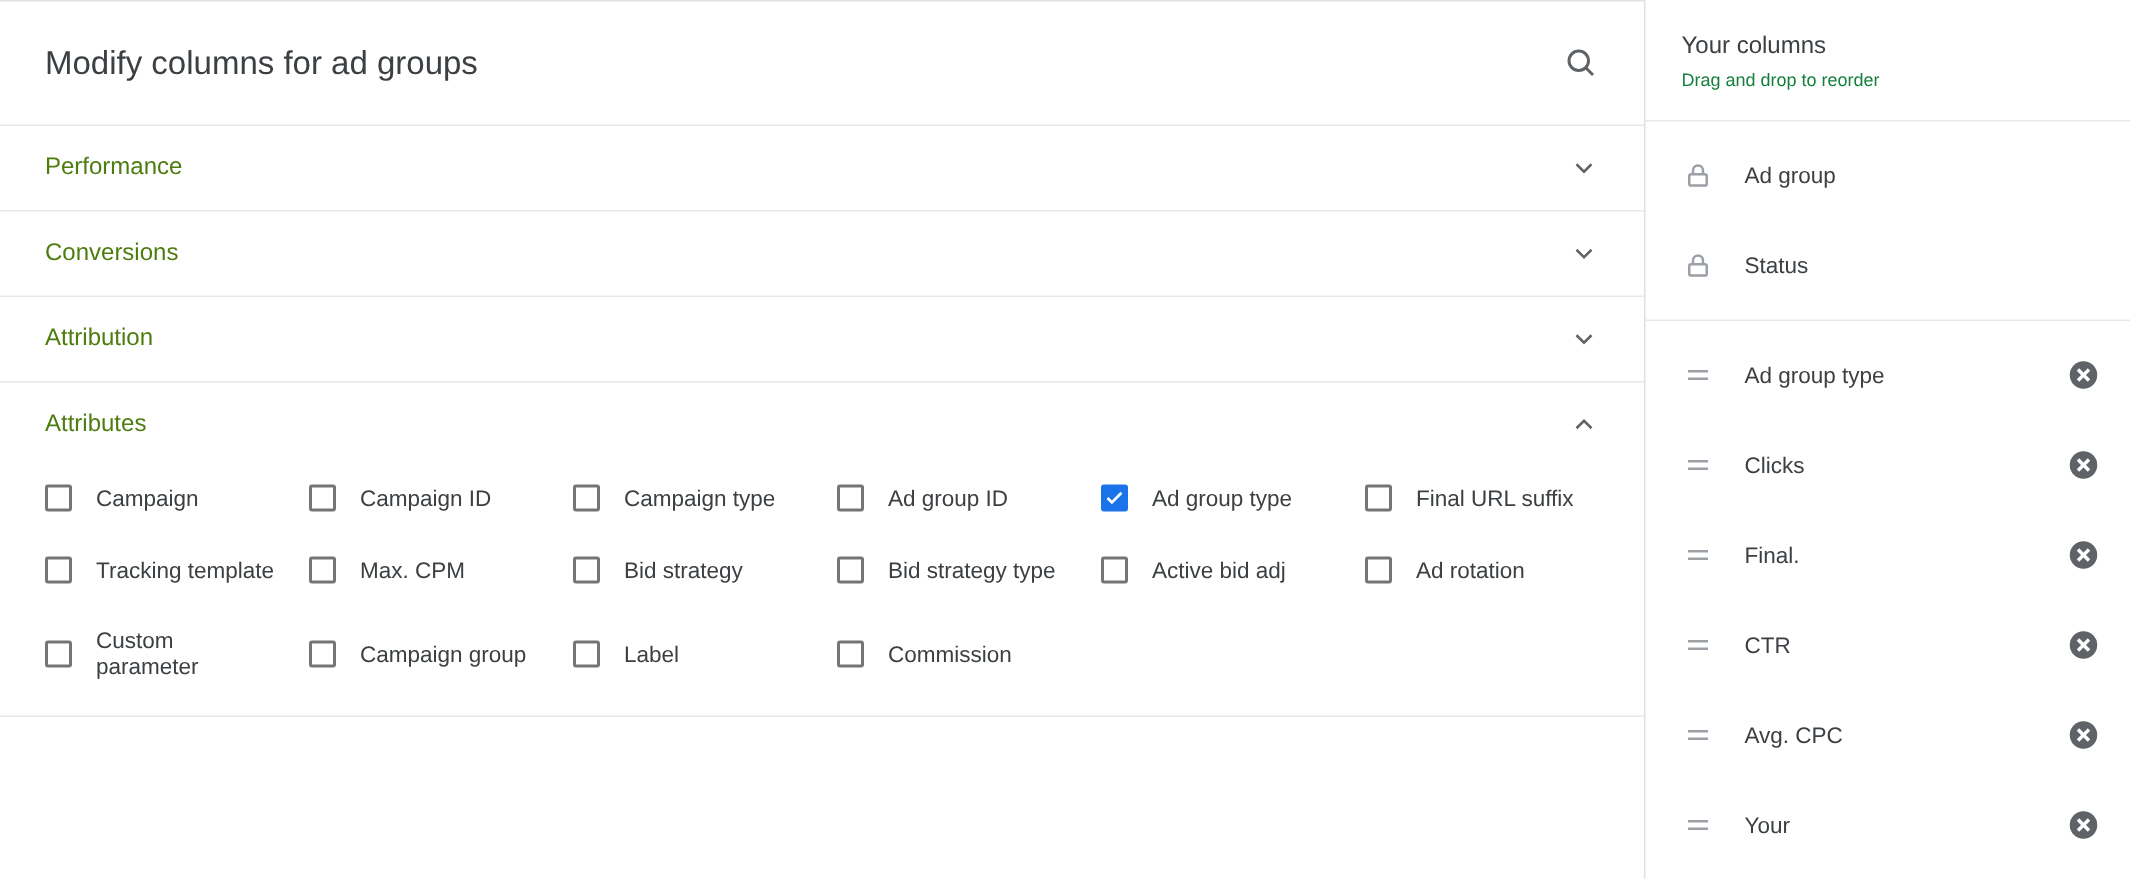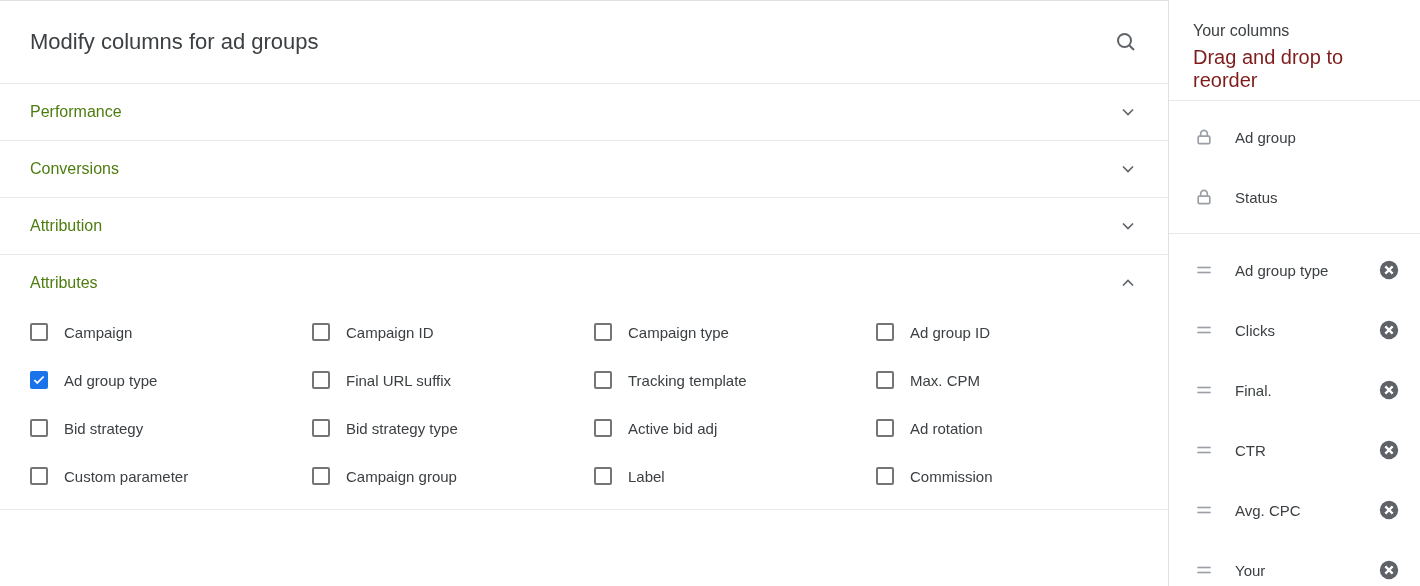--- a/index.html
+++ b/index.html
@@ -15,30 +15,30 @@
   .title-row { display: flex; align-items: center; justify-content: space-between; padding: 28px 30px 28px 30px; }
   .title { font-size: 22px; font-weight: 400; color: #3c4043; }
   .search-icon { width: 24px; height: 24px; color: #5f6368; cursor: pointer; }
 
   .section { border-top: 1px solid #e8e8e8; }
   .section-header { display: flex; align-items: center; justify-content: space-between; padding: 18px 30px; cursor: pointer; }
   .section-title { font-size: 16px; color: #4d7c0f; }
   .chevron { width: 20px; height: 20px; color: #5f6368; flex-shrink: 0; }
 
   .section-body { padding: 12px 30px 24px 30px; }
-  .checkbox-grid { display: grid; grid-template-columns: repeat(4, 1fr); column-gap: 20px; row-gap: 30px; }
+  .checkbox-grid { display: grid; grid-template-columns: repeat(6, 1fr); column-gap: 20px; row-gap: 30px; }
   .cb-item { display: flex; align-items: center; gap: 16px; cursor: pointer; }
   .cb-box { width: 18px; height: 18px; border: 2px solid #757575; border-radius: 2px; flex-shrink: 0; display: flex; align-items: center; justify-content: center; background: #fff; }
   .cb-box.checked { background: #1a73e8; border-color: #1a73e8; }
   .cb-box.checked svg { color: #fff; }
   .cb-label { font-size: 15px; color: #3c4043; }
 
-  .side { width: 252px; border-left: 1px solid #e0e0e0; padding: 22px 20px 0 24px; }
+  .side { width: 324px; border-left: 1px solid #e0e0e0; padding: 22px 20px 0 24px; }
   .side-title { font-size: 16px; color: #3c4043; margin-bottom: 6px; }
-  .side-sub { font-size: 20px; color: #7f1d1d; margin-bottom: 8px; }
+  .side-sub { font-size: 12px; color: #15803d; margin-bottom: 20px; }
   .side-divider { border-top: 1px solid #e8e8e8; margin: 0 -20px 0 -24px; }
 
   .col-item { display: flex; align-items: center; height: 60px; gap: 20px; justify-content: space-between; }
   .col-icon { width: 22px; height: 22px; color: #9aa0a6; flex-shrink: 0; display:flex; align-items:center; justify-content:center;}
   .col-label { font-size: 15px; color: #3c4043; flex: 1; }
   .remove-btn { width: 22px; height: 22px; cursor: pointer; color: #5f6368; flex-shrink:0; display:flex; align-items:center; justify-content:center;}
 
   .locked-group { padding-top: 6px; padding-bottom: 6px; }
   .draggable-group { padding-top: 6px; }
 

